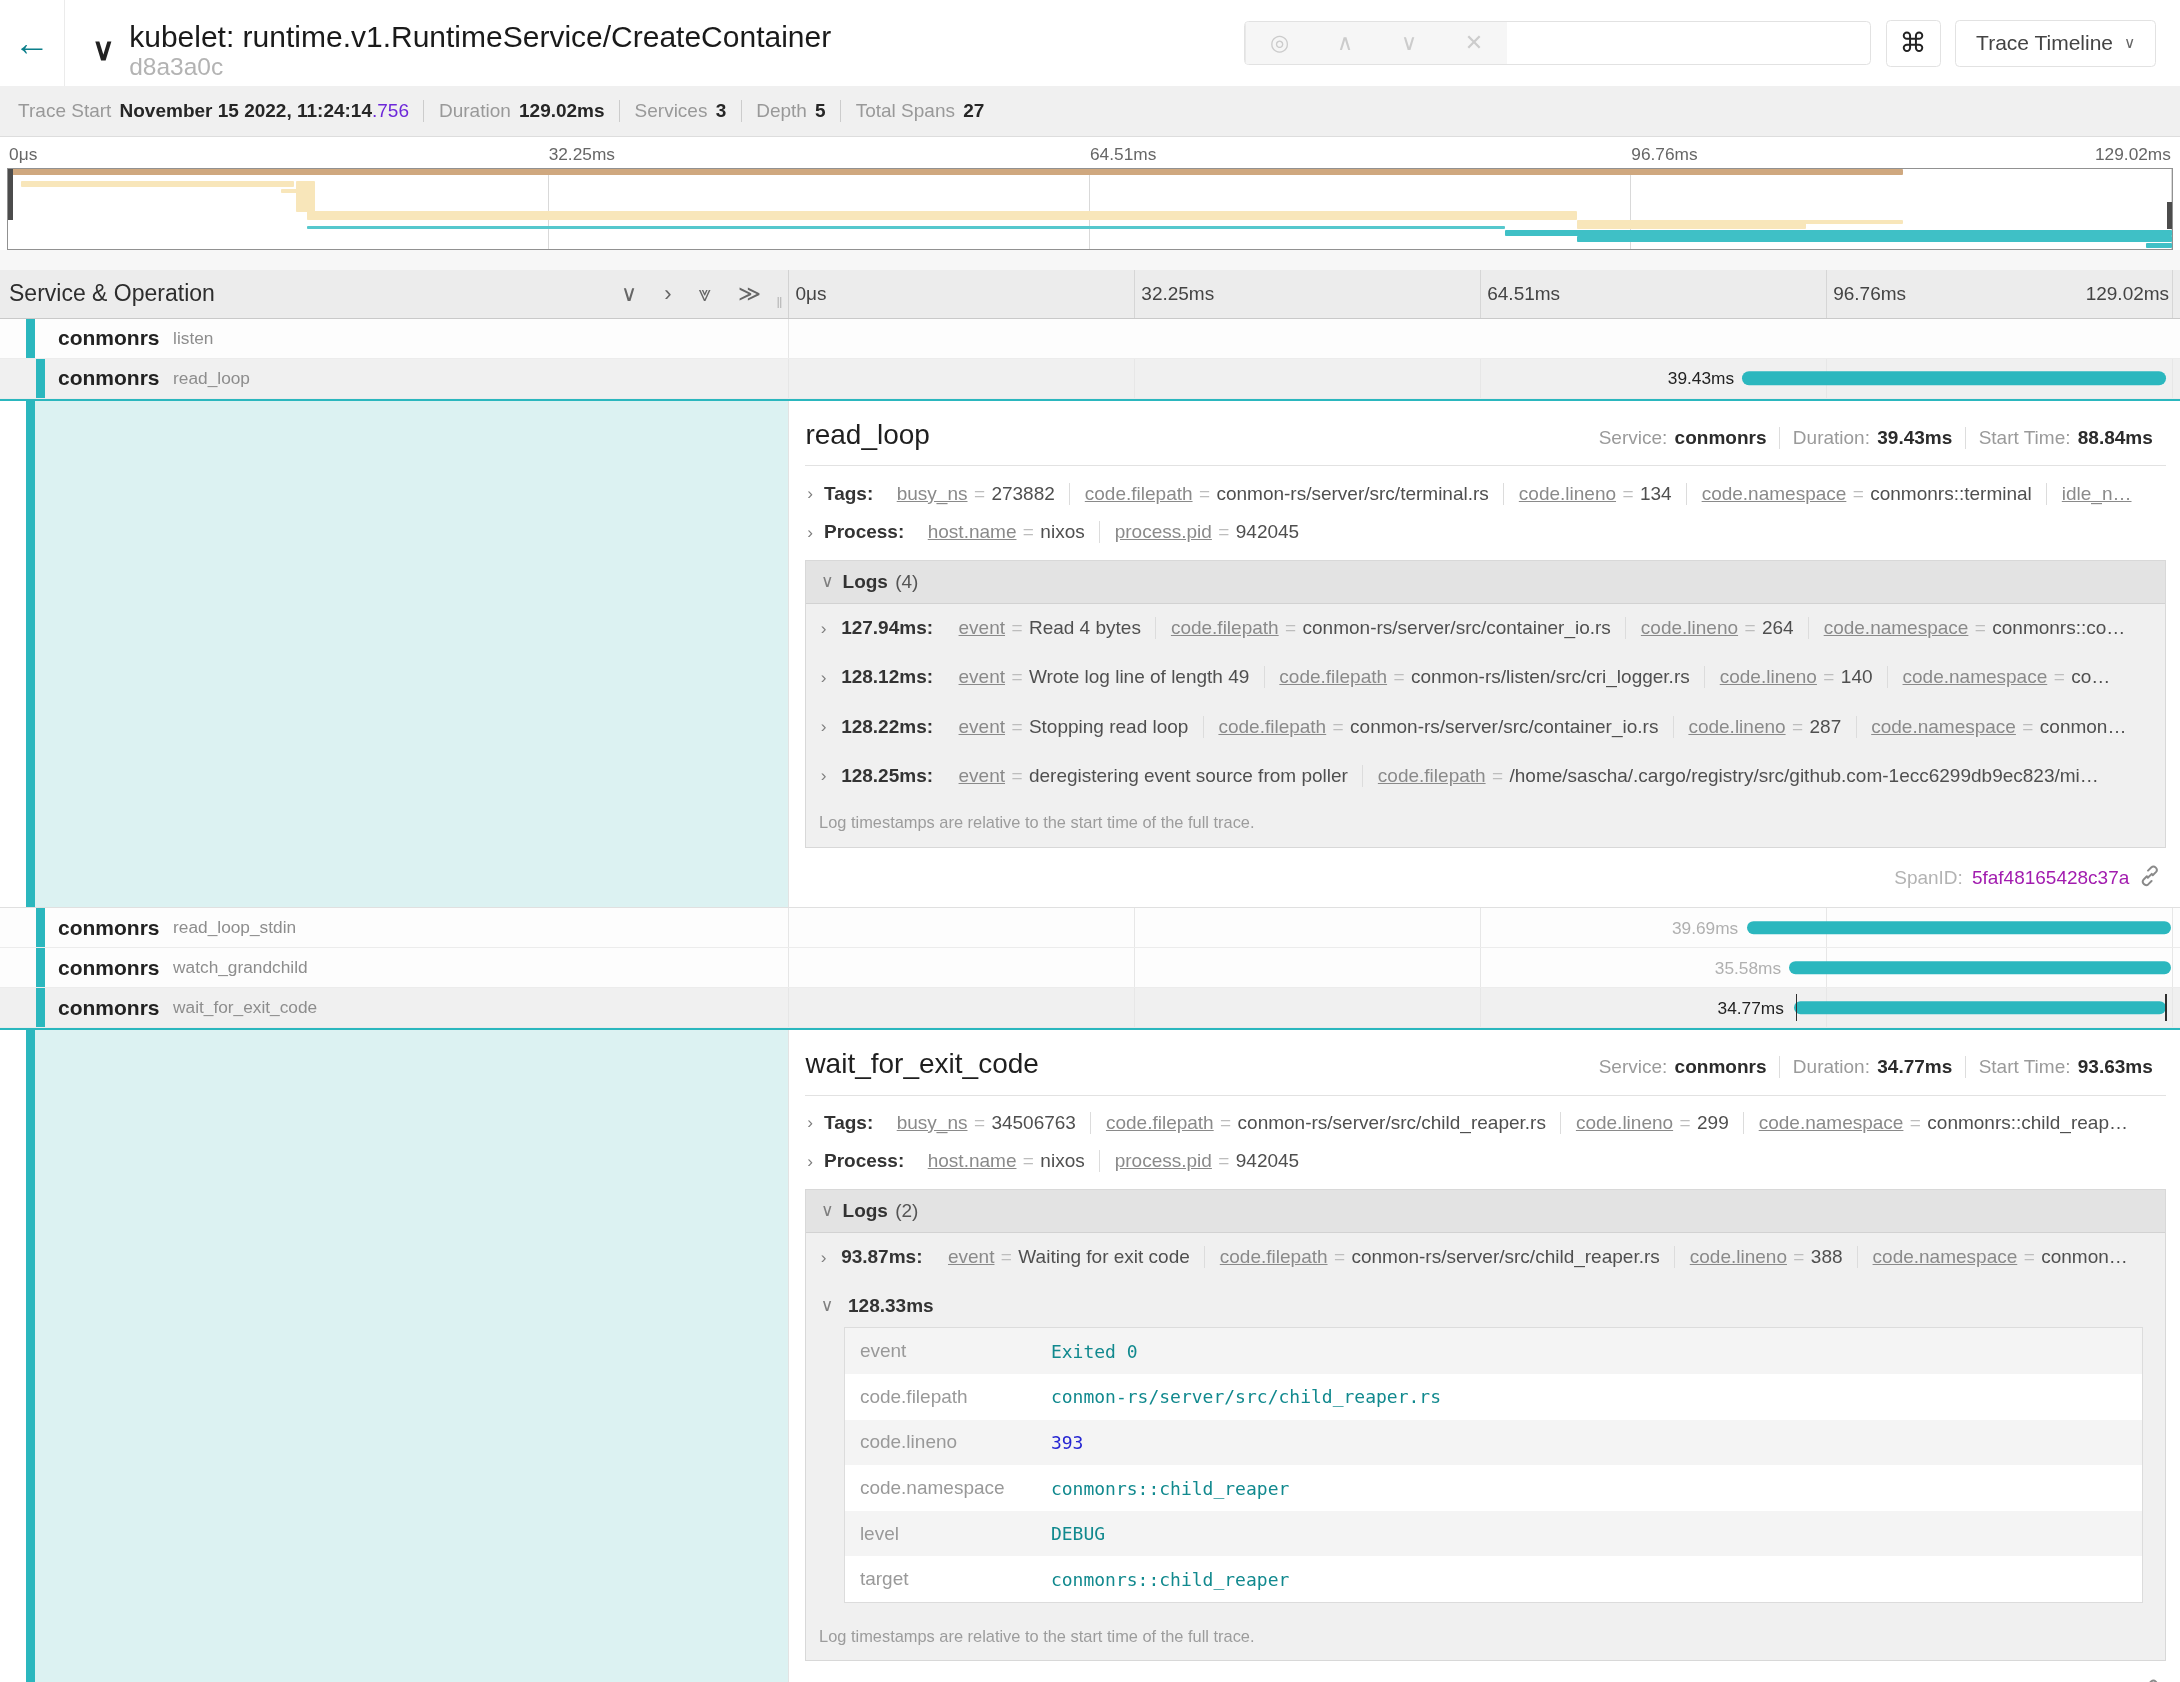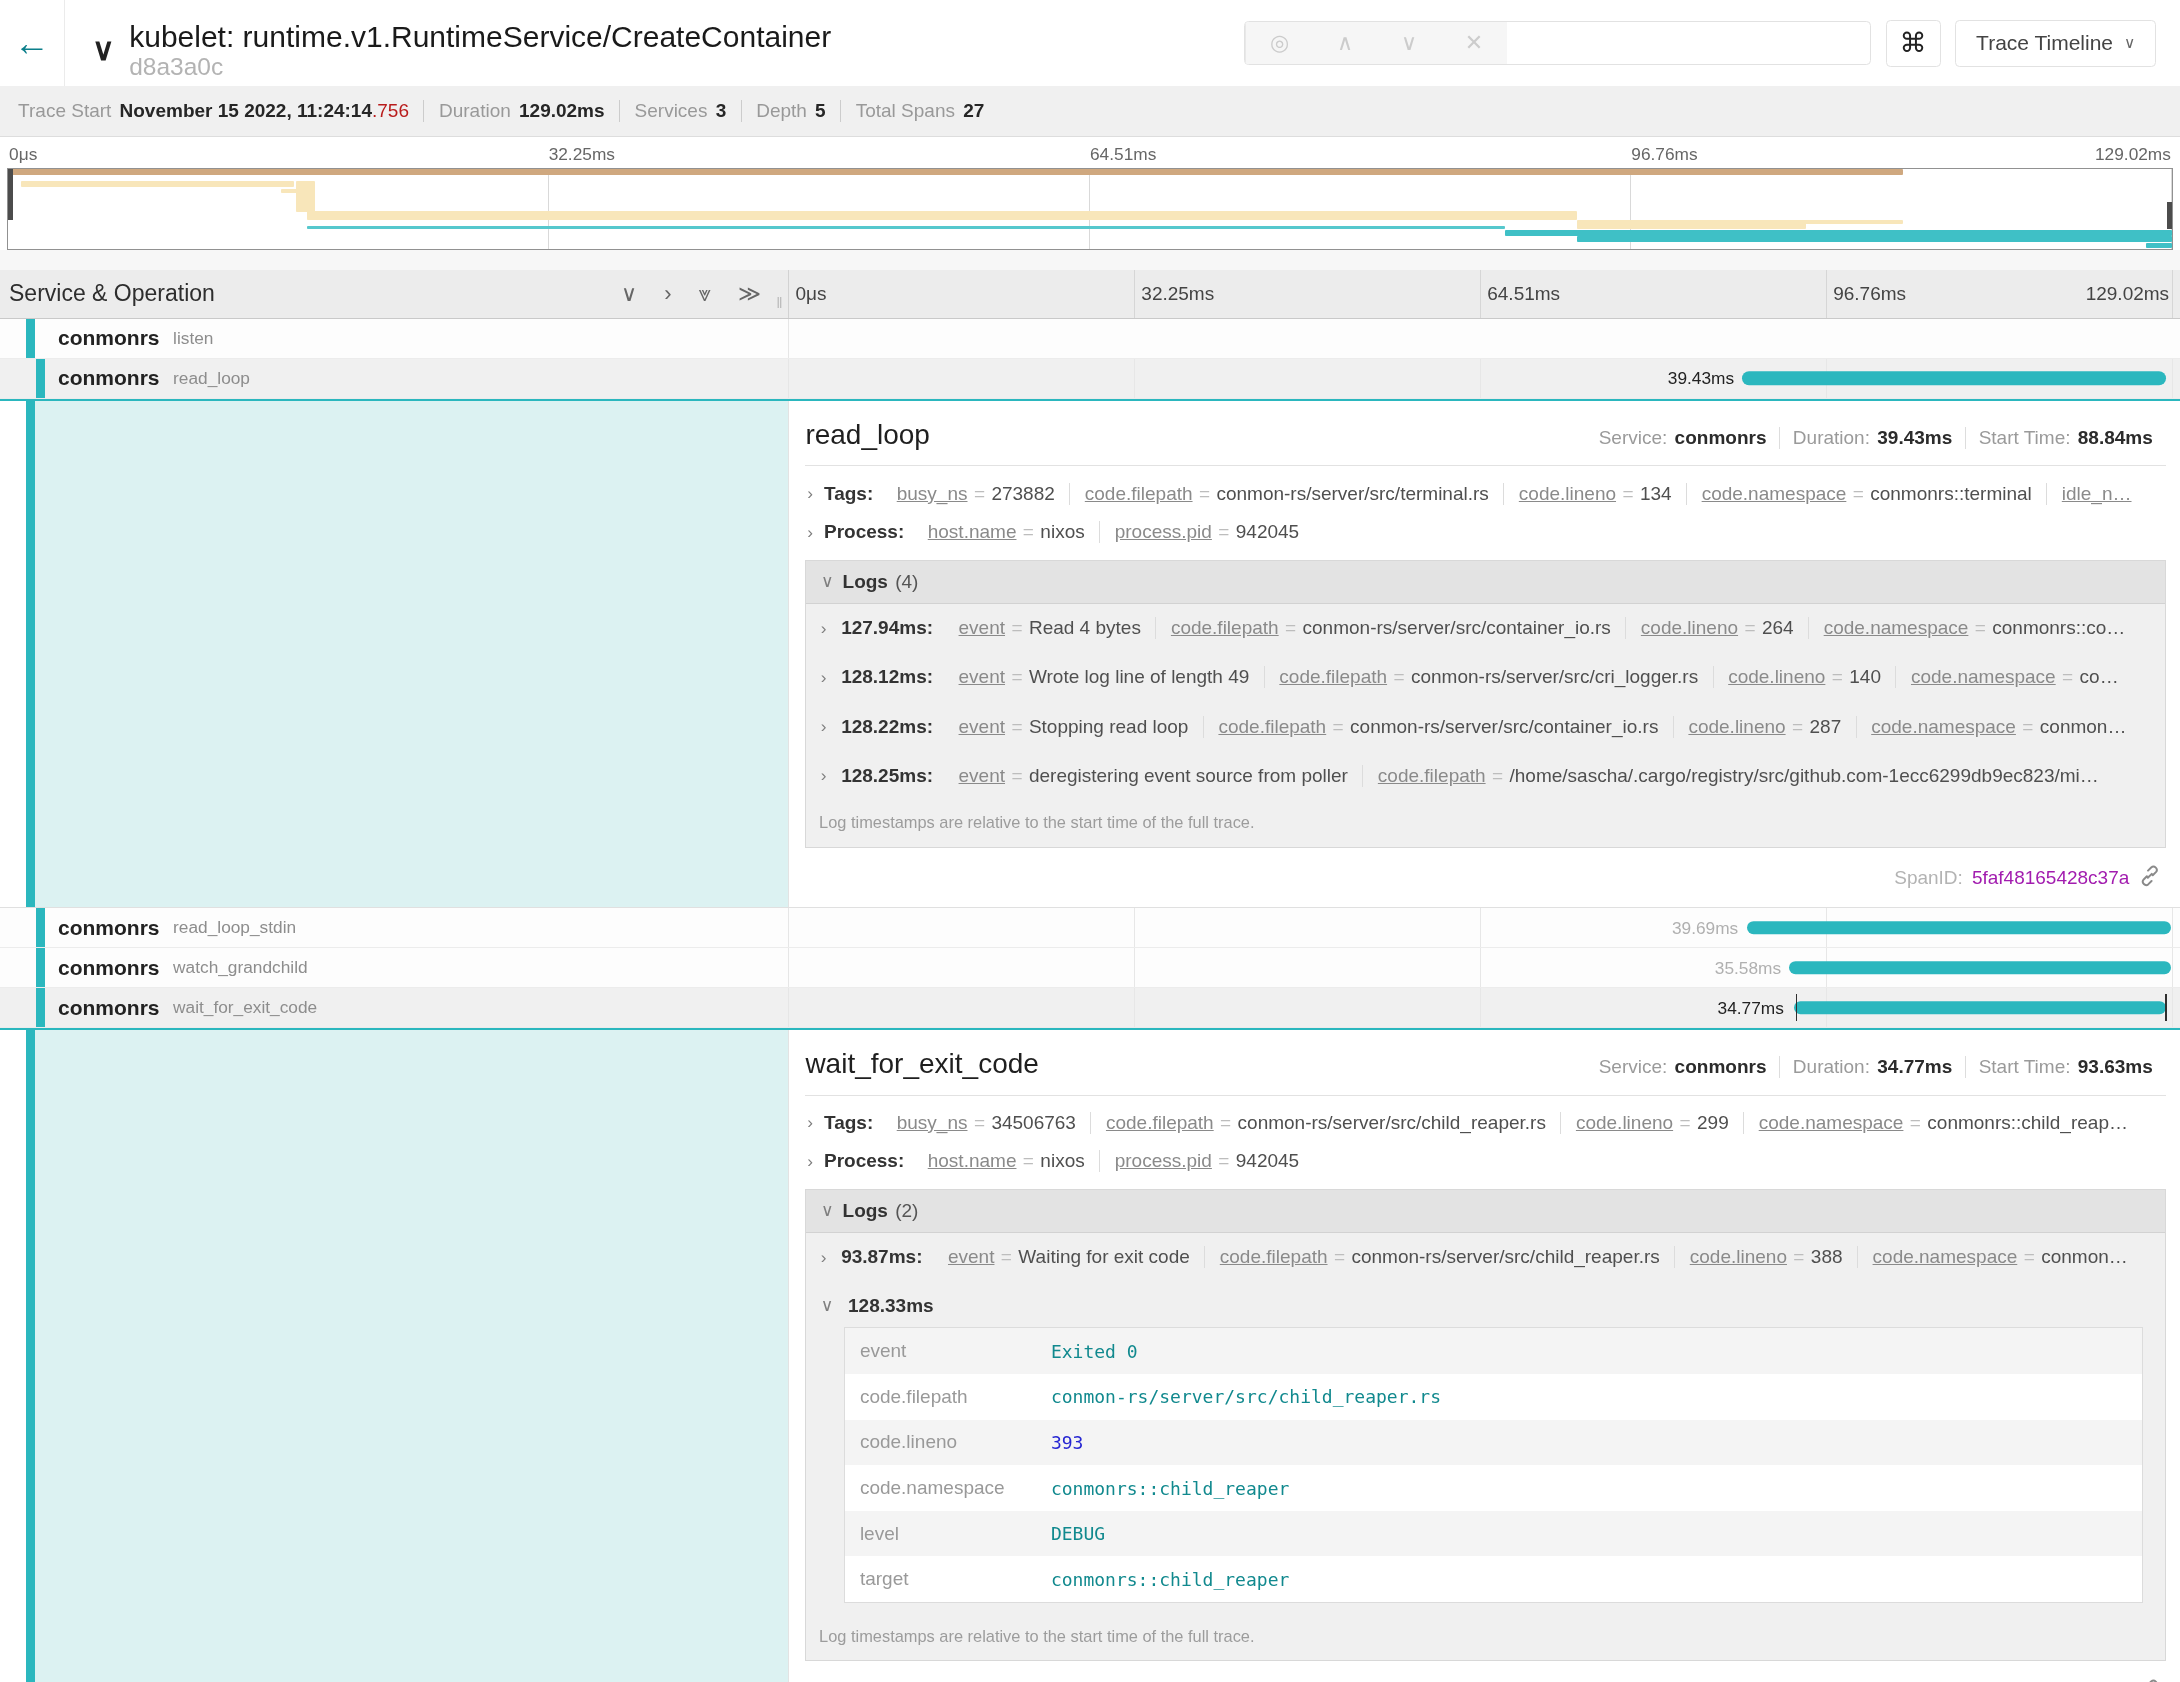--- a/index.html
+++ b/index.html
@@ -27,21 +27,21 @@
   .view-btn { height:47px; border:0.9px solid #e2e2e2; border-radius:4.5px; padding:0 20px; font-size:21px;
               color:#444; display:flex; align-items:center; gap:11px; background:#fff; cursor:pointer; }
   .view-caret { font-size:15.5px; color:#666; }
 
   
   .summary-bar { height:51px; background:#f0f0f0; border-bottom:0.9px solid #ddd; display:flex;
                  align-items:center; padding:0 3.6px; font-size:19px; color:#999; }
   .summary-item { padding:0 14.5px; display:flex; align-items:baseline; gap:8.2px; }
   .summary-item + .summary-item { border-left:0.9px solid #ccc; }
   .summary-item b { color:#262626; }
-  .summary-suffix { color:#b91c1c; }
+  .summary-suffix { color:#6d28d9; }
 
   
   .minimap { padding:7.3px 7.3px 0 7.3px; background:#fff; }
   .mm-ticks { position:relative; height:23.6px; font-size:17.3px; color:#666; }
   .mm-tick { position:absolute; top:0; }
   .mm-canvas { position:relative; height:82px; border:0.9px solid #919191; background:#fff; overflow:hidden;
                background-image:repeating-linear-gradient(to right, transparent 0, transparent calc(25% - 0.9px), #d9d9d9 calc(25% - 0.9px), #d9d9d9 25%); }
   .mm-bar { position:absolute; border-radius:0.9px; }
   .mm-handle-left { position:absolute; left:0; top:0; width:4.5px; height:51px; background:#4c4c4c; cursor:ew-resize; }
   .mm-handle-right { position:absolute; right:0; top:33px; width:4.5px; height:27px; background:#4c4c4c; cursor:ew-resize; }
@@ -322,21 +322,21 @@
               </div>
           </div>
 
           <div class="log-row">
             <span class="caret">›</span>
             <span class="log-ts">128.12ms:</span>
             <div style="display:flex;min-width:0;overflow:hidden">
 
                 <span class="pair"><span class="k">event</span><span class="eq">=</span><span class="v">Wrote log line of length 49</span></span>
 
-                <span class="pair"><span class="k">code.filepath</span><span class="eq">=</span><span class="v">conmon-rs/server/src/cri_logger.rs</span></span>
+                <span class="pair"><span class="k">code.filepath</span><span class="eq">=</span><span class="v">conmon-rs/listen/src/cri_logger.rs</span></span>
 
                 <span class="pair"><span class="k">code.lineno</span><span class="eq">=</span><span class="v">140</span></span>
 
                 <span class="pair"><span class="k">code.namespace</span><span class="eq">=</span><span class="v">co…</span></span>
               </div>
           </div>
 
           <div class="log-row">
             <span class="caret">›</span>
             <span class="log-ts">128.22ms:</span>

